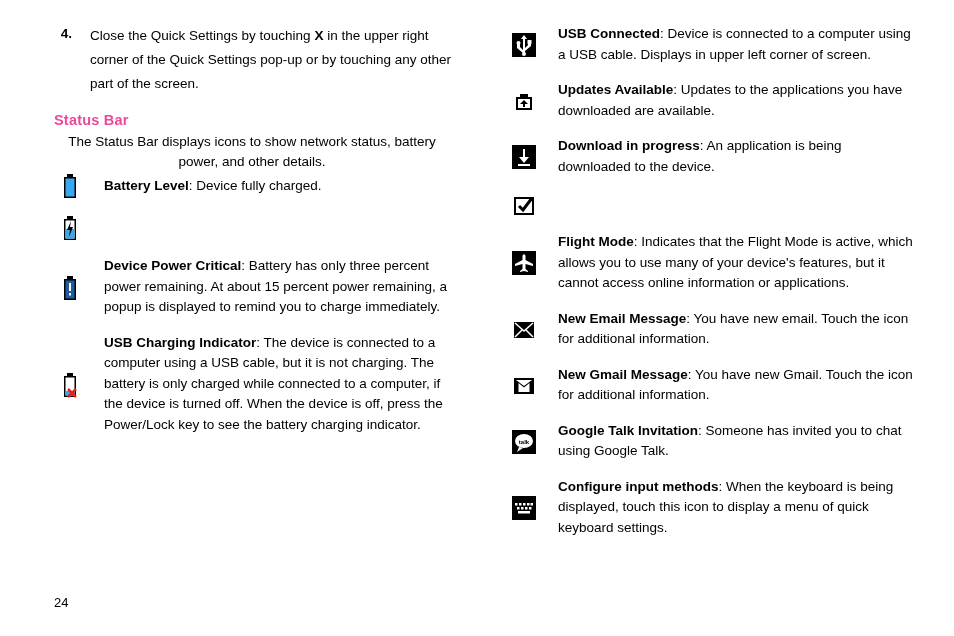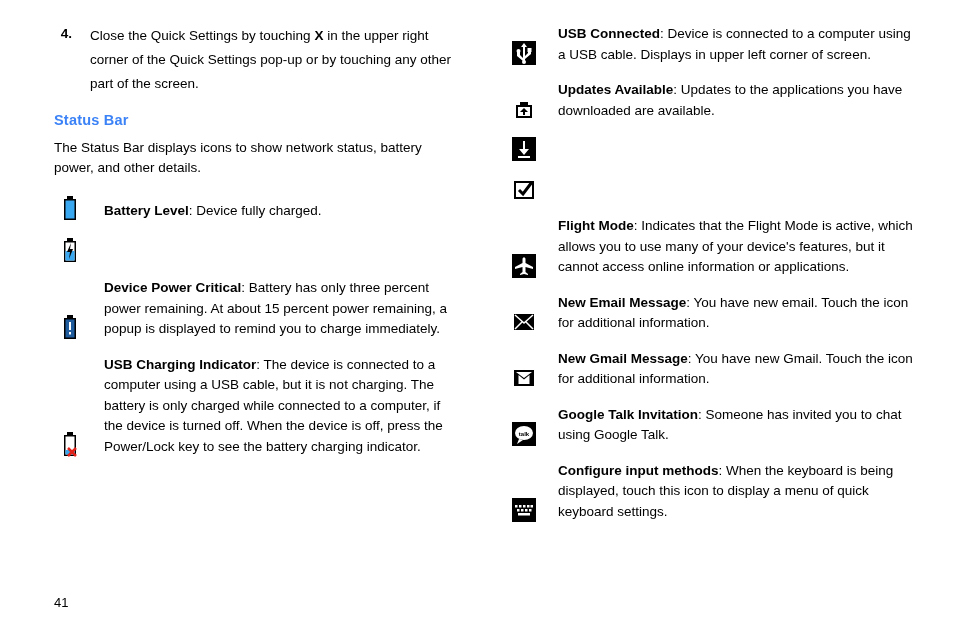--- a/index.html
+++ b/index.html
@@ -28,37 +28,37 @@
     margin-bottom: 10px;
   }
   .step-num {
     font-weight: bold;
     min-width: 18px;
     text-align: right;
   }
   .step-text { line-height: 1.78; }
   .step-text b { font-weight: bold; }
   h3.section-heading {
-    color: #3b82f6;
+    color: #ec4899;
     font-size: 14.5px;
     font-weight: bold;
     margin-top: 14px;
-    margin-bottom: 6px;
+    margin-bottom: 0;
     font-family: Arial, Helvetica, sans-serif;
     letter-spacing: 0.2px;
   }
   .section-intro {
-    margin-bottom: 16px;
     line-height: 1.5;
     padding-left: 0px;
     padding-right: 10px;
+    text-align: center;
   }
   .icon-row {
     display: flex;
-    align-items: flex-end;
+    align-items: center;
     gap: 18px;
     margin-bottom: 15px;
   }
   .icon-cell {
     width: 32px;
     min-width: 32px;
     display: flex;
     justify-content: center;
     padding-top: 1px;
   }
@@ -169,20 +169,21 @@
     </div>
 
     <div class="icon-row">
       <div class="icon-cell">
         <svg class="ico-sq" viewBox="0 0 24 24">
             <rect width="24" height="24" fill="#000"></rect>
             <path d="M11 4 L13 4 L13 12 L17 12 L12 18 L7 12 L11 12 Z" fill="#fff"></path>
             <rect x="6" y="19" width="12" height="2" fill="#fff"></rect>
           </svg>
       </div>
+      <div class="icon-desc"><b>Download in progress</b><span>: An application is being downloaded to the device.</span></div>
     </div>
 
     <div class="icon-row">
       <div class="icon-cell">
         <svg class="ico-sq" viewBox="0 0 24 24">
             <rect x="2" y="4" width="20" height="18" fill="#000"></rect>
             <rect x="4" y="6" width="16" height="14" fill="#fff"></rect>
             <path d="M7 13 L11 17 L20 5" stroke="#000" stroke-width="3" fill="none"></path>
           </svg>
       </div>
@@ -245,13 +246,13 @@
             <rect x="13" y="11" width="2.5" height="2.5" fill="#fff"></rect>
             <rect x="17" y="11" width="2.5" height="2.5" fill="#fff"></rect>
             <rect x="6" y="15" width="12" height="2.5" fill="#fff"></rect>
           </svg>
       </div>
       <div class="icon-desc"><b>Configure input methods</b><span>: When the keyboard is being displayed, touch this icon to display a menu of quick keyboard settings.</span></div>
     </div>
   </div>
 </div>
 
-<div class="page-num">41</div>
+<div class="page-num">24</div>
 
 </body></html>

